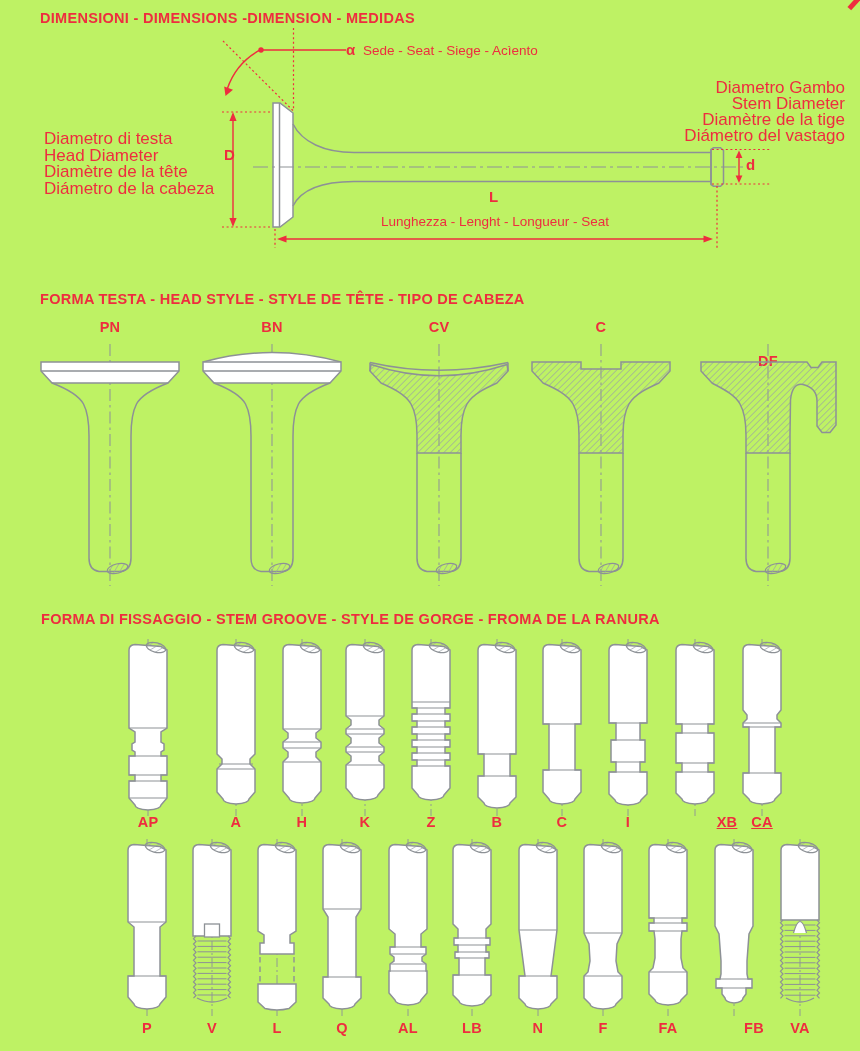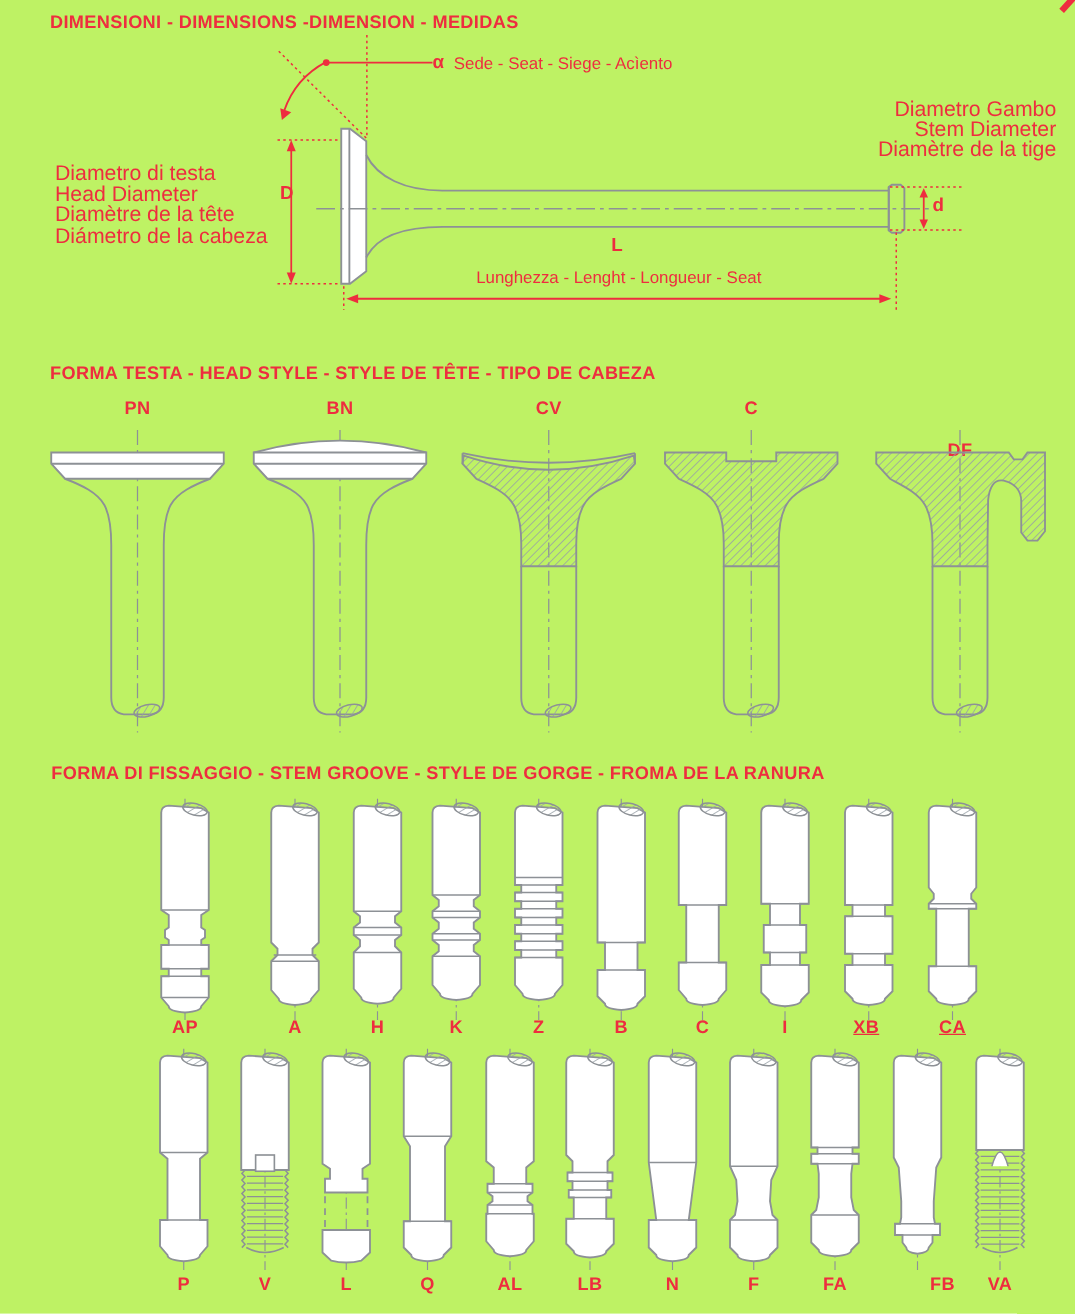--- a/index.html
+++ b/index.html
@@ -92,20 +92,21 @@
     <div>Head Diameter</div>
     <div>Diamètre de la tête</div>
     <div>Diámetro de la cabeza</div>
   </div>
   <span class="dim-sym" style="left:224px;top:146px;">D</span>
 
   <div class="red-note" style="left:595px;top:80px;width:250px;text-align:right;line-height:16px;">
     <div>Diametro Gambo</div>
     <div>Stem Diameter</div>
     <div>Diamètre de la tige</div>
+    <div>Diámetro del vastago</div>
   </div>
   <span class="dim-sym" style="left:746px;top:156px;">d</span>
 
   <span class="dim-sym" style="left:489px;top:188px;">L</span>
   <div class="red-note" style="left:300px;top:214px;width:390px;text-align:center;font-size:13.5px;">Lunghezza - Lenght - Longueur - Seat</div>
 
   <h2 class="sec-title" style="left:40px;top:291px;margin:0;">FORMA TESTA - HEAD STYLE - STYLE DE TÊTE - TIPO DE CABEZA</h2>
 
   <div class="fig-label" style="left:70px;top:319px;width:80px;">PN</div>
   <div class="fig-label" style="left:232px;top:319px;width:80px;">BN</div>
@@ -261,21 +262,21 @@
     </svg>
 
   <div class="fig-label" style="left:118px;top:814px;width:60px;">AP</div>
   <div class="fig-label" style="left:206px;top:814px;width:60px;">A</div>
   <div class="fig-label" style="left:272px;top:814px;width:60px;">H</div>
   <div class="fig-label" style="left:335px;top:814px;width:60px;">K</div>
   <div class="fig-label" style="left:401px;top:814px;width:60px;">Z</div>
   <div class="fig-label" style="left:467px;top:814px;width:60px;">B</div>
   <div class="fig-label" style="left:532px;top:814px;width:60px;">C</div>
   <div class="fig-label" style="left:598px;top:814px;width:60px;">I</div>
-  <div class="fig-label" style="left:663px;top:814px;width:60px;text-decoration:underline;">XB</div>
+  <div class="fig-label" style="left:697px;top:814px;width:60px;text-decoration:underline;">XB</div>
   <div class="fig-label" style="left:732px;top:814px;width:60px;text-decoration:underline;">CA</div>
 
   <svg class="stemfig" width="56" height="186" viewBox="0 0 56 186" style="left:119px;top:836px">
       <line x1="28" y1="3" x2="28" y2="180" stroke="#8d9196" stroke-width="0.9" stroke-dasharray="9 3 2 3"></line>
       <path d="M9,14 Q9,9 15,8.5 L41,10.5 L47,14L47,86L41,91L41,140L47,140L47,161L41,168Q41,172 28,173 Q15,172 15,168L15,168L9,161L9,140L15,140L15,91L9,86Z" fill="#fff" stroke="#8d9196" stroke-width="1.5"></path>
       <line x1="9" y1="86" x2="47" y2="86" stroke="#8d9196" stroke-width="1.2"></line>
       <line x1="9" y1="140" x2="47" y2="140" stroke="#8d9196" stroke-width="1.2"></line>
       <ellipse cx="36" cy="11.5" rx="10" ry="4.7" transform="rotate(14 36 11.5)" fill="url(#hatch)" stroke="#8d9196" stroke-width="1.2"></ellipse>
     </svg>
   <svg class="stemfig" width="56" height="186" viewBox="0 0 56 186" style="left:184px;top:836px">

